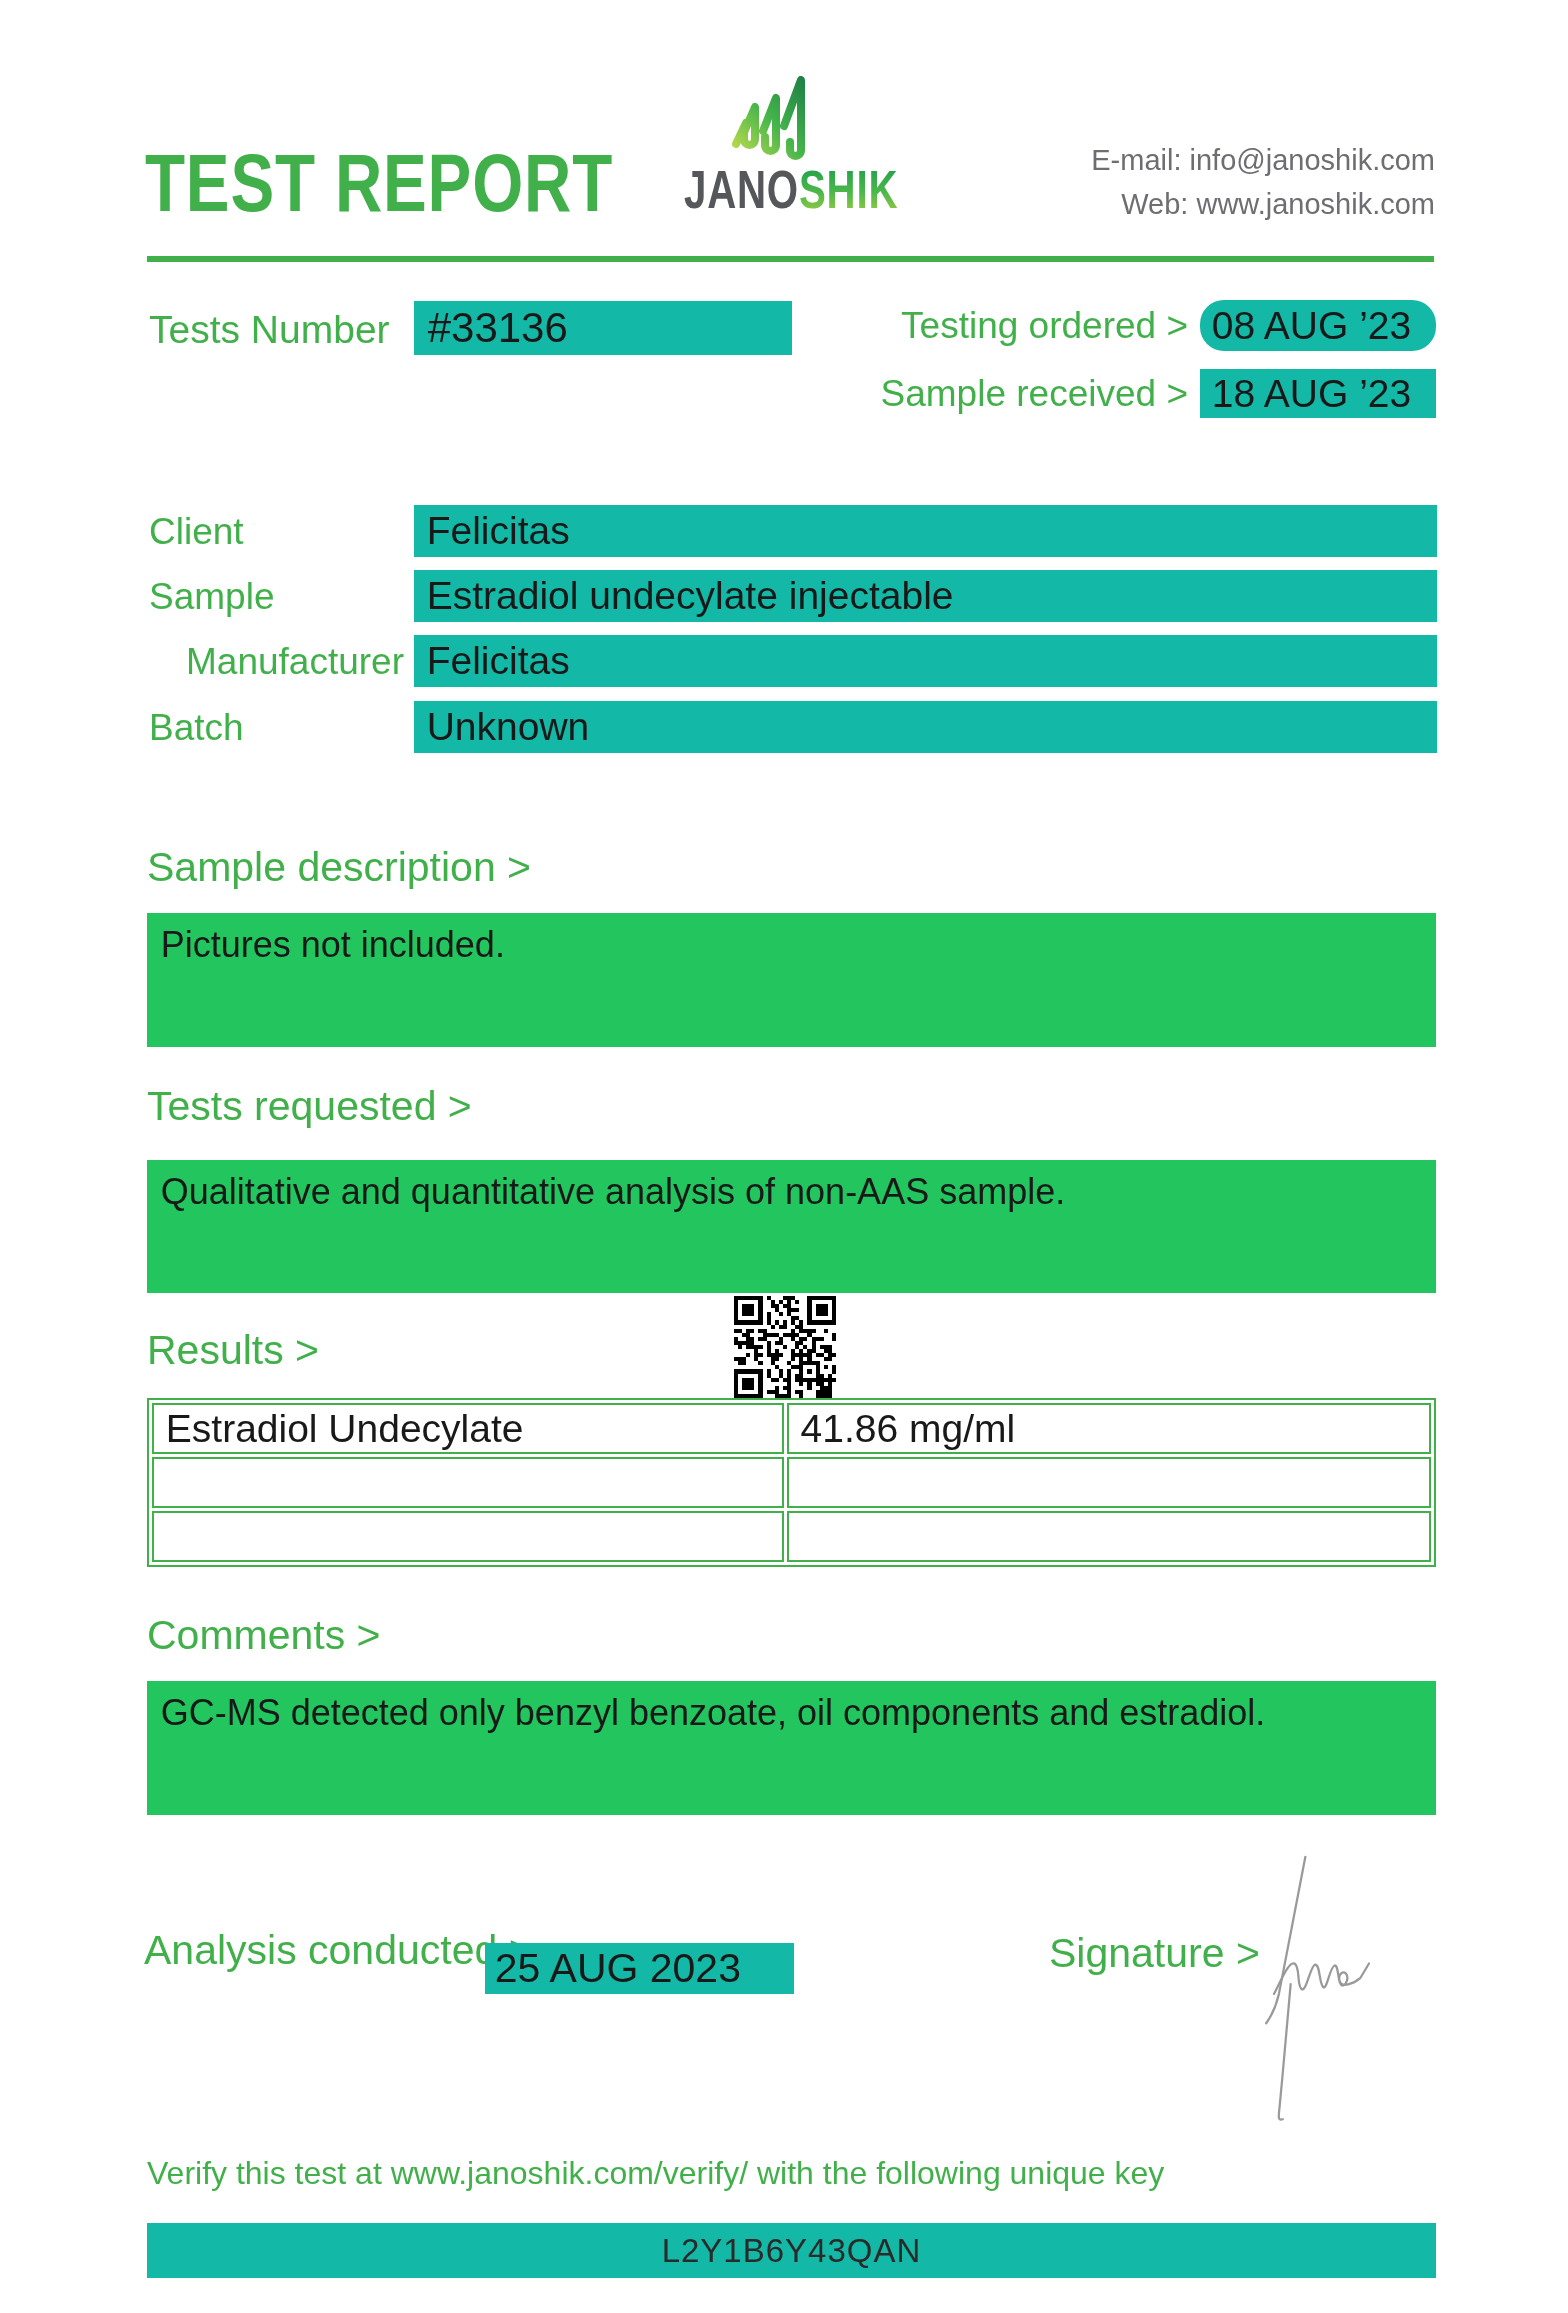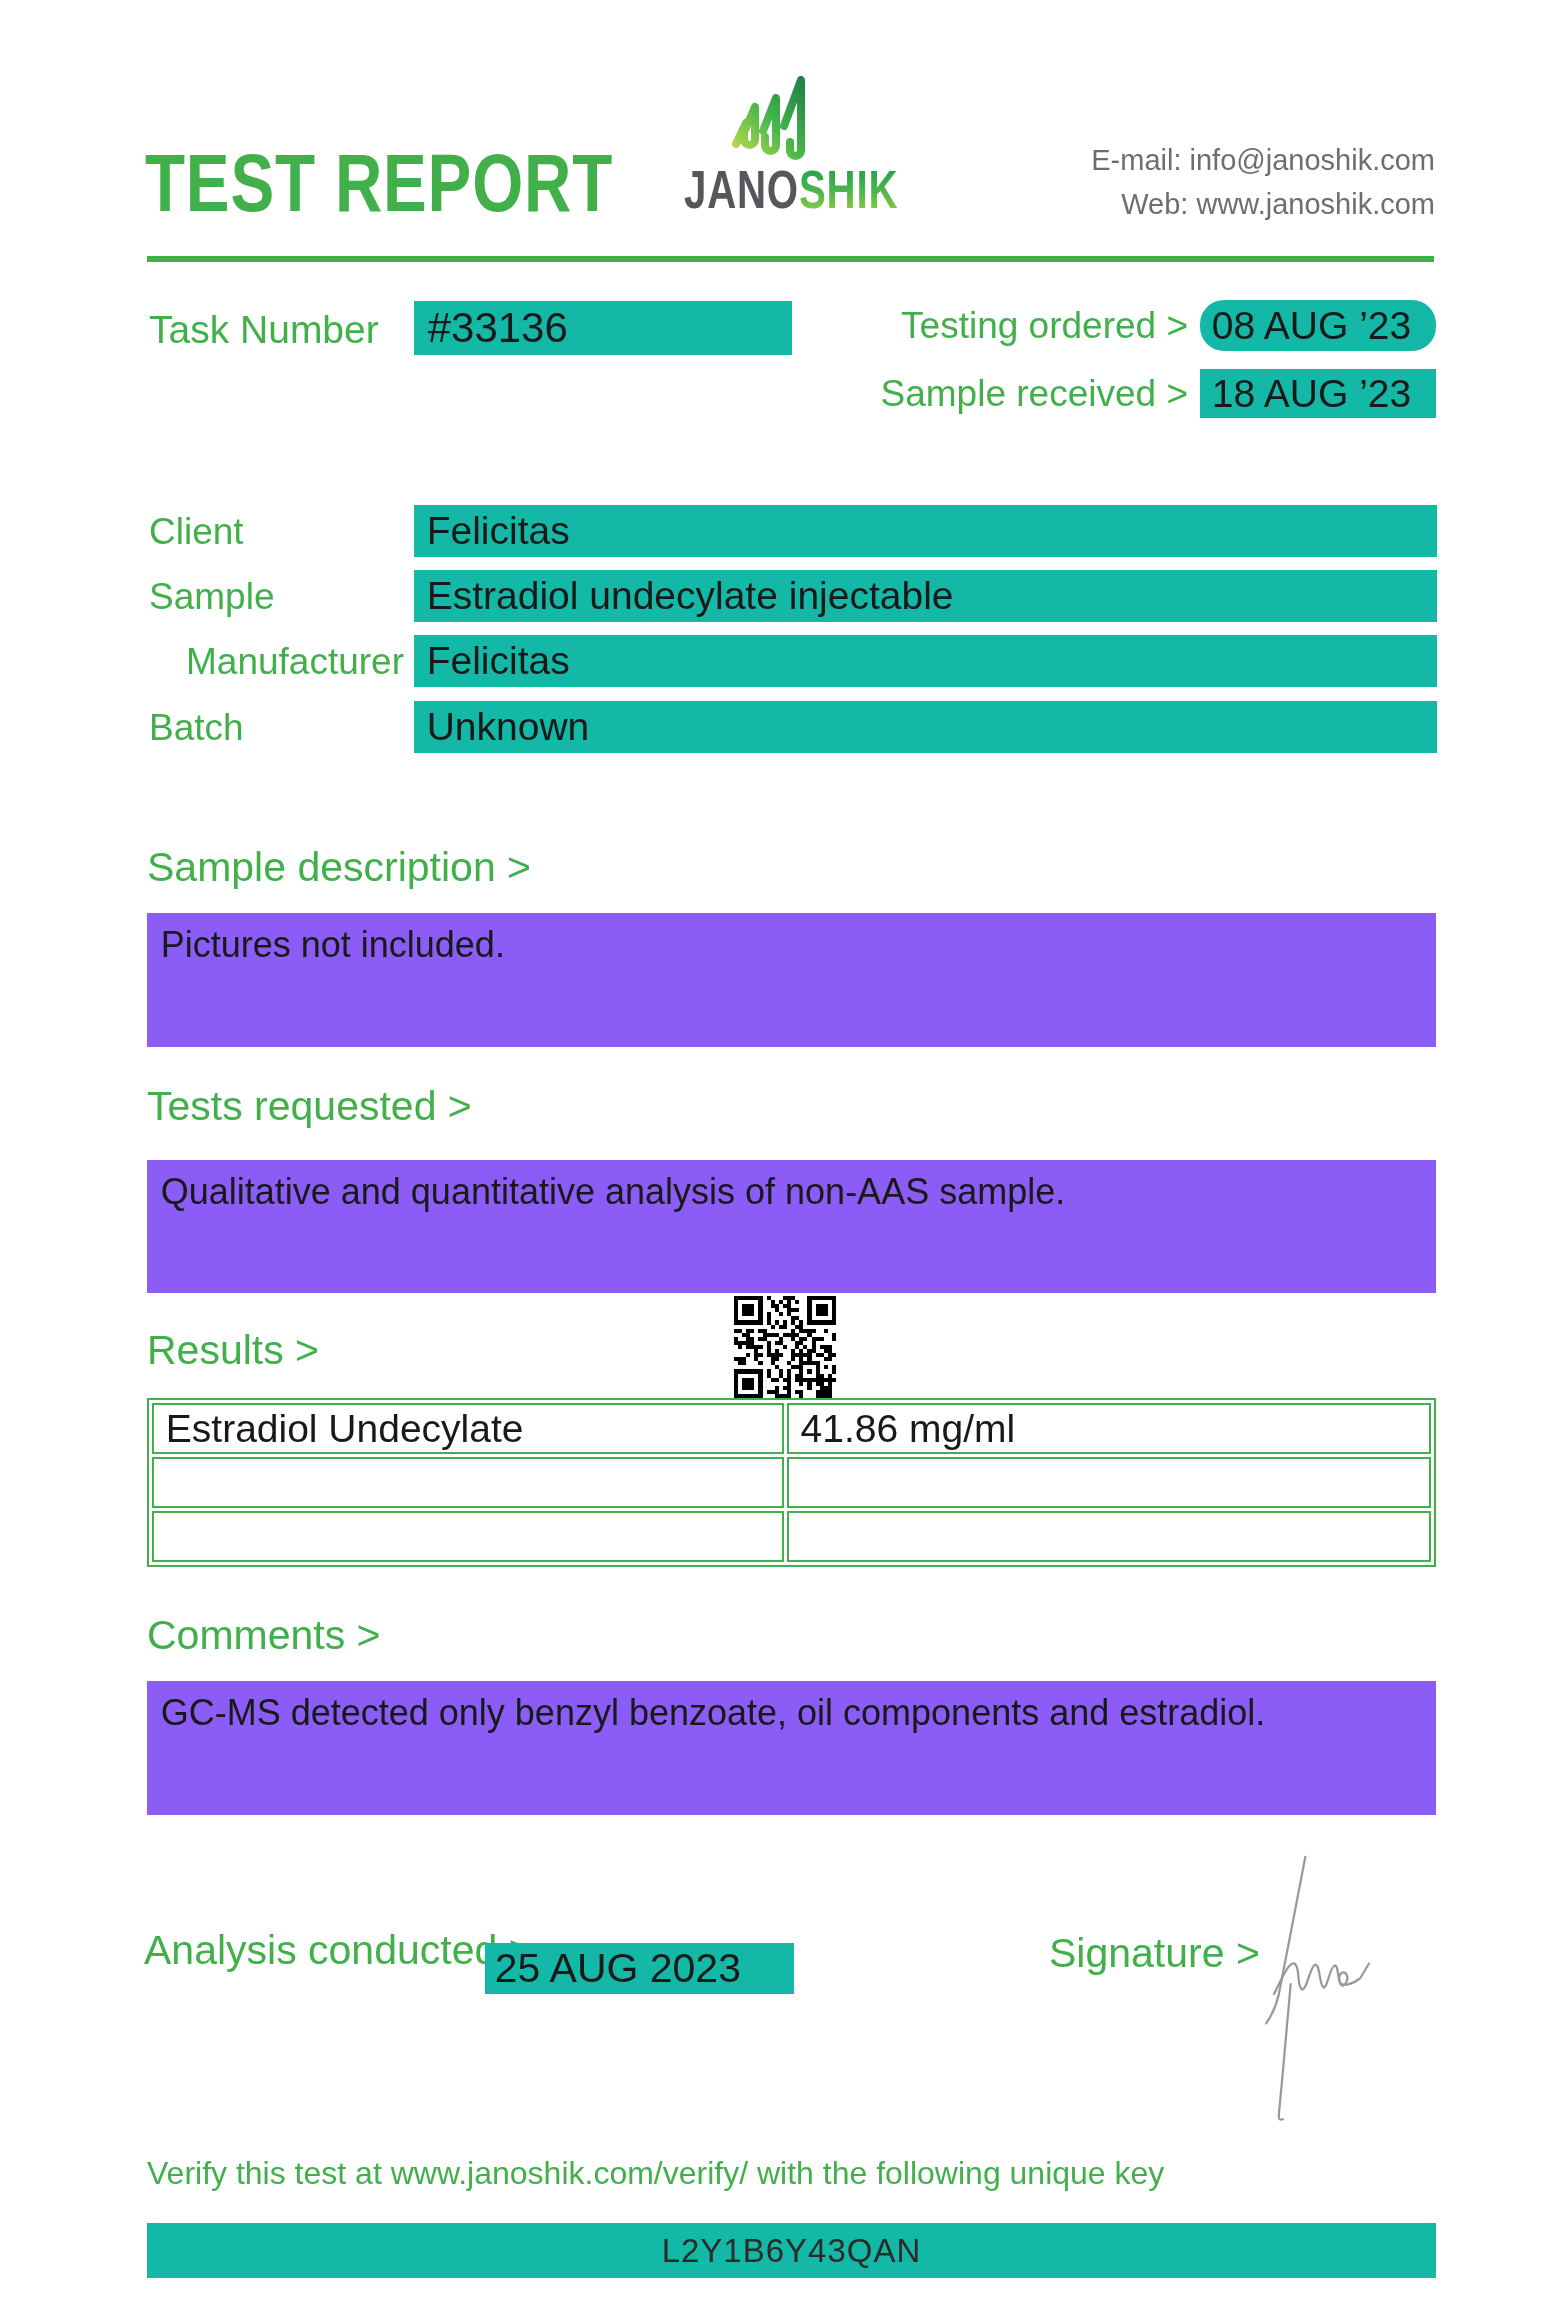--- a/index.html
+++ b/index.html
@@ -54,21 +54,21 @@
   .meta-box{padding-left:11.8px;font-size:39px;}
   .mb1{left:1200px;top:300px;width:236px;height:51px;border-radius:24px;}
   .mb2{left:1200px;top:369px;width:236px;height:49px;}
 
   .drow-label{left:149px;display:flex;align-items:center;height:52px;}
   .drow-box{left:414px;width:1023px;height:52px;}
   .drow-box span{font-size:39px;padding-left:12.7px;}
 
   .heading{left:147px;font-size:41px;line-height:1;color:#41b04b;white-space:nowrap;}
   .textbox{
-    left:147px;width:1289px;background:#8b5cf6;
+    left:147px;width:1289px;background:#22c55e;
     box-sizing:border-box;padding:8.8px 13.7px;
     font-size:36px;line-height:1.25;color:#191919;
   }
 
   table.results{
     position:absolute;left:147px;top:1398px;
     width:1289px;
     border:2.9px solid #41b04b;
     border-spacing:3.9px;border-collapse:separate;
   }
@@ -120,21 +120,21 @@
     <span>JANO</span><span class="brand-shik">SHIK</span>
   </div>
 
   <div class="abs contact">
     <div>E-mail: info@janoshik.com</div>
     <div>Web: www.janoshik.com</div>
   </div>
 
   <div class="abs rule"></div>
 
-  <div class="abs task-label">Task Number</div>
+  <div class="abs task-label">Tests Number</div>
   <div class="abs gbox task-box">
     <span>#33136</span>
   </div>
 
   <div class="abs meta-row-label mrl1 label-green nowrap">Testing ordered &gt;</div>
   <div class="abs gbox meta-box mb1">
     <span>08 AUG ’23</span>
   </div>
 
   <div class="abs meta-row-label mrl2 label-green nowrap">Sample received &gt;</div>

